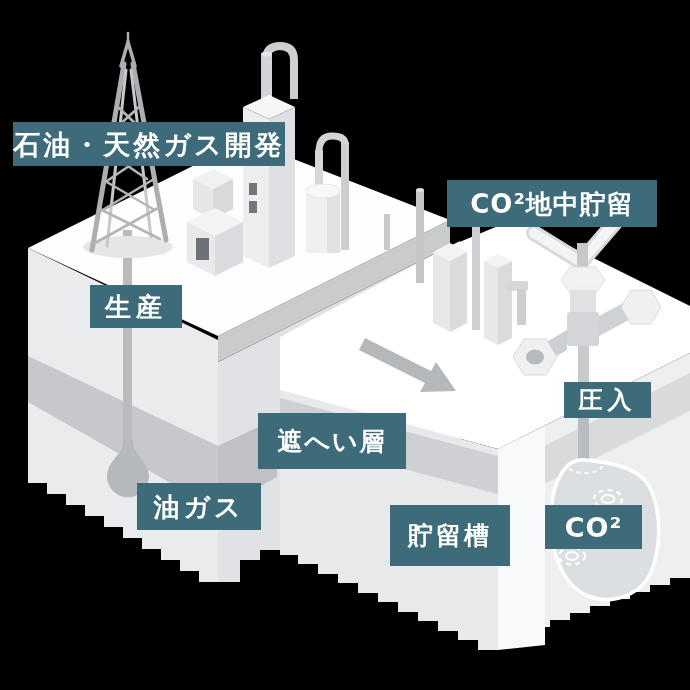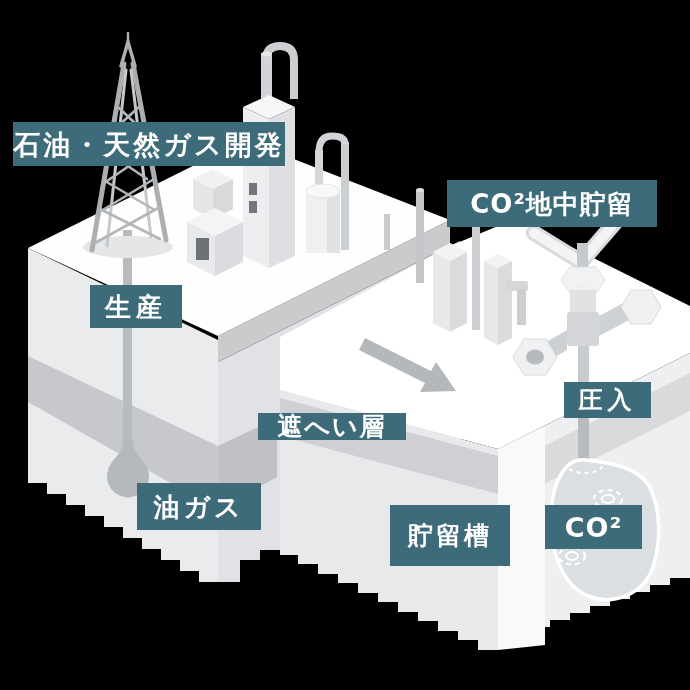--- a/index.html
+++ b/index.html
@@ -10,21 +10,21 @@
   .stage svg{position:absolute;left:0;top:0;}
   .tag{
     position:absolute;background:#3d6b79;color:#fff;font-weight:700;
     display:flex;align-items:center;justify-content:center;line-height:1;
     white-space:nowrap;
   }
   .tag-oilgasdev{left:13px;top:122px;width:272px;height:44px;font-size:27px;letter-spacing:3px;}
   .tag-co2storage{left:441px;top:180px;width:210px;height:47px;font-size:26px;letter-spacing:1px;margin-left:6px;}
   .tag-production{left:90px;top:285px;width:92px;height:43px;font-size:26px;letter-spacing:5px;}
   .tag-injection{left:564px;top:382px;width:87px;height:36px;font-size:24px;letter-spacing:5px;}
-  .tag-caprock{left:258px;top:413px;width:148px;height:27px;font-size:25px;letter-spacing:2px;}
+  .tag-caprock{left:258px;top:413px;width:148px;height:56px;font-size:25px;letter-spacing:2px;}
   .tag-oilgas{left:137px;top:483px;width:124px;height:47px;font-size:26px;letter-spacing:4px;}
   .tag-reservoir{left:390px;top:505px;width:120px;height:61px;font-size:25px;letter-spacing:3px;}
   .tag-co2{left:545px;top:505px;width:97px;height:44px;font-size:27px;letter-spacing:1px;}
 </style>
 </head>
 <body>
 
 <div class="stage">
 
 <svg width="690" height="690" viewBox="0 0 690 690">

